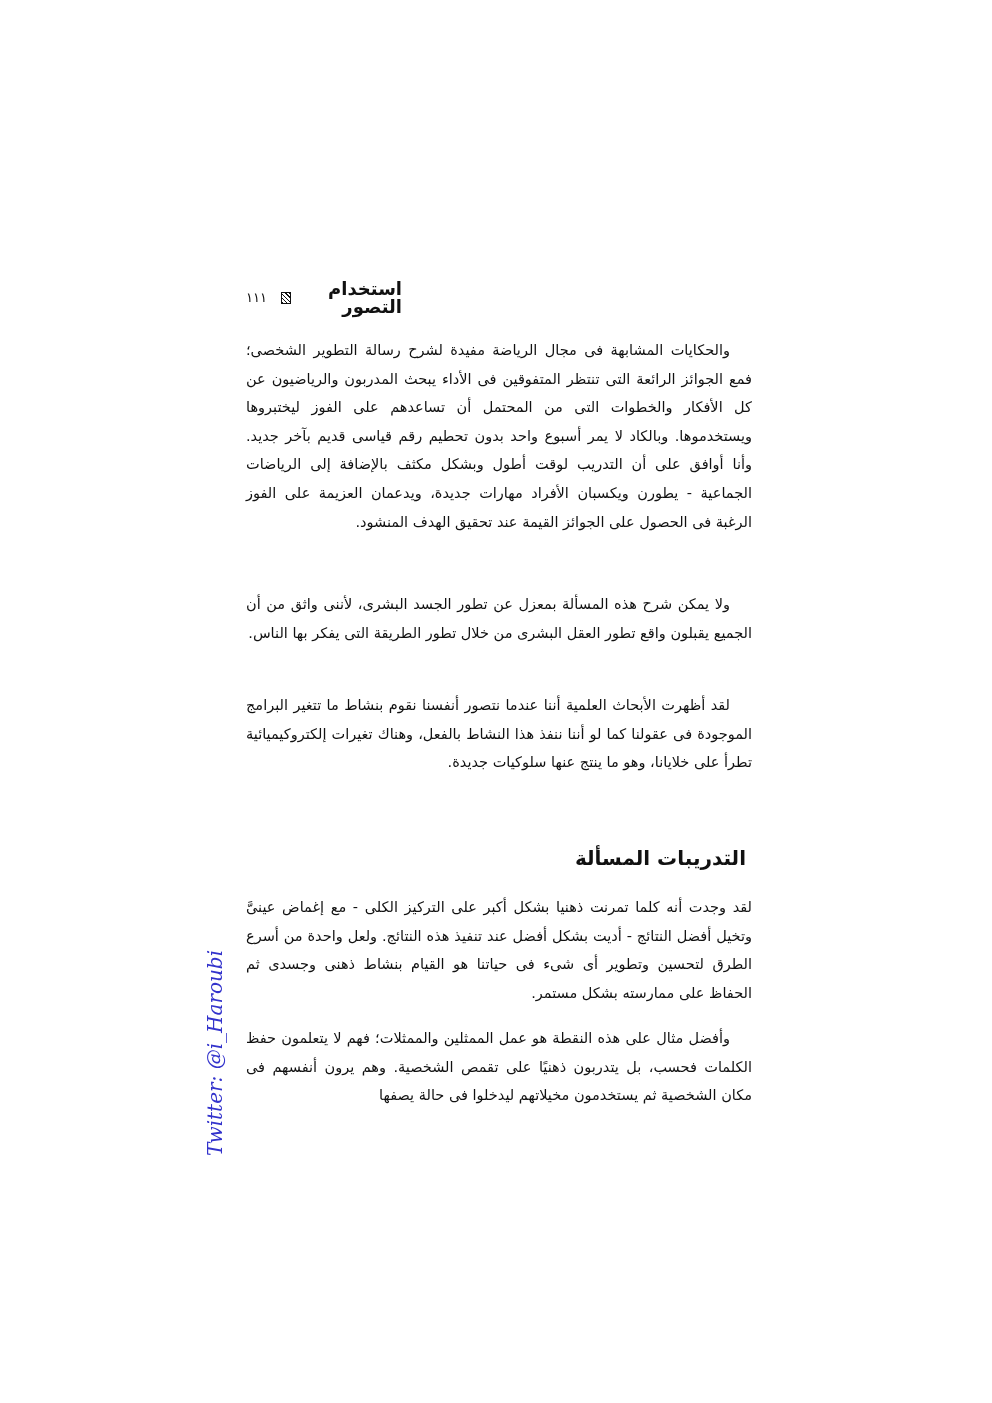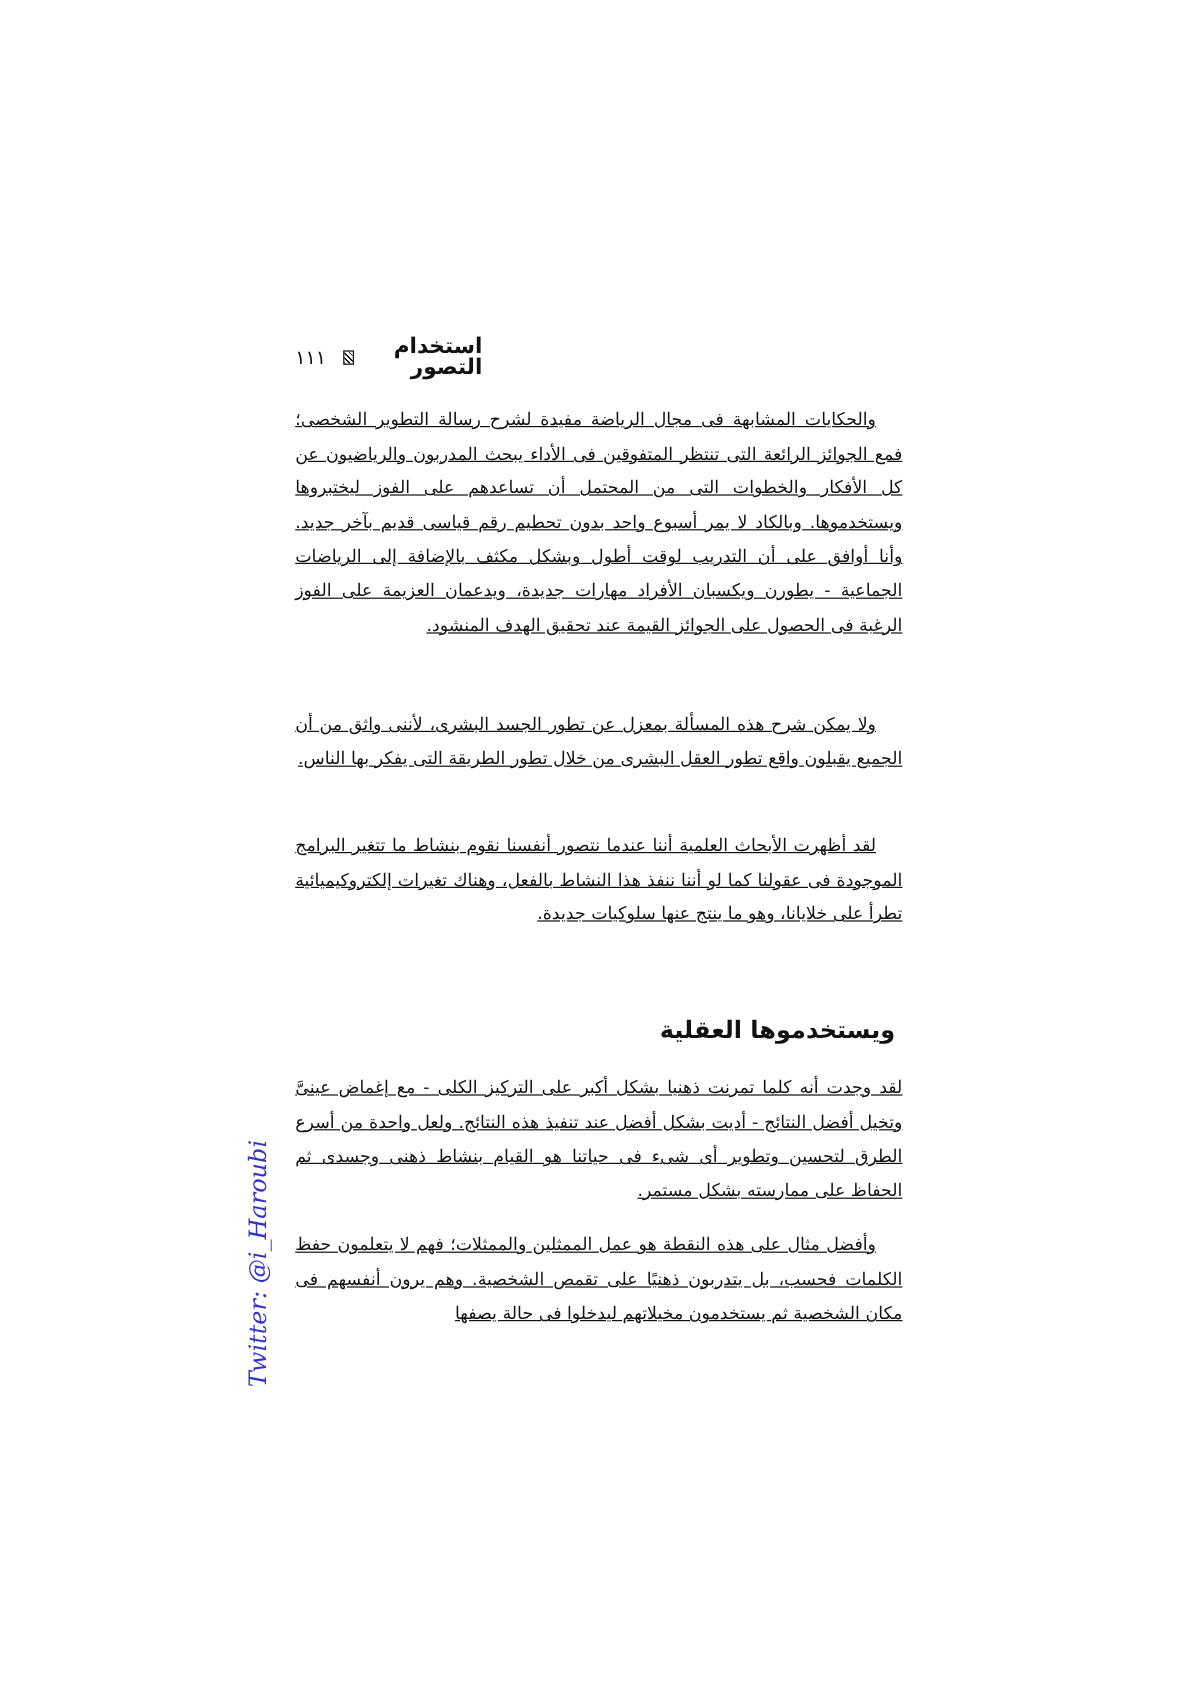--- a/index.html
+++ b/index.html
@@ -28,21 +28,21 @@
       height: 18px;
       display: flex;
       flex-direction: row;
       align-items: center;
       justify-content: space-between;
       direction: ltr;
       font-size: 12px;
       line-height: 18px;
     }
     .running-head .page-num {
-      font-size: 16px;
+      font-size: 13px;
       letter-spacing: 1px;
     }
     .running-head .ornament {
       display: inline-block;
       width: 11px;
       height: 10px;
       border: 1px solid #111;
       margin: 0 10px 0 14px;
       background:
         repeating-linear-gradient(45deg, #111 0 1px, #fff 1px 3px);
@@ -59,21 +59,20 @@
       width: 506px;
       direction: rtl;
       text-align: justify;
       text-align-last: right;
       font-size: 14.5px;
       line-height: 28.6px;
     }
     .text-block p {
       margin: 0;
       text-indent: 22px;
-      text-decoration: underline;
     }
     .p1 { top: 336px; }
     .p2 { top: 590px; }
     .p3 { top: 691px; }
     .section-heading {
       position: absolute;
       left: 246px;
       top: 843px;
       width: 500px;
       direction: rtl;
@@ -121,21 +120,21 @@
   </div>
 
   <div class="text-block p3">
     <p>لقد أظهرت الأبحاث العلمية أننا عندما نتصور أنفسنا نقوم بنشاط ما تتغير البرامج الموجودة فى عقولنا كما لو أننا ننفذ هذا النشاط بالفعل، وهناك تغيرات إلكتروكيميائية تطرأ على خلايانا، وهو ما ينتج عنها سلوكيات جديدة.</p>
   </div>
 
   <div class="text-block p2">
     <p>ولا يمكن شرح هذه المسألة بمعزل عن تطور الجسد البشرى، لأننى واثق من أن الجميع يقبلون واقع تطور العقل البشرى من خلال تطور الطريقة التى يفكر بها الناس.</p>
   </div>
 
-  <div class="section-heading">ويستخدموها العقلية</div>
+  <div class="section-heading">التدريبات المسألة</div>
 
   <div class="text-block p5">
     <p>وأفضل مثال على هذه النقطة هو عمل الممثلين والممثلات؛ فهم لا يتعلمون حفظ الكلمات فحسب، بل يتدربون ذهنيًا على تقمص الشخصية. وهم يرون أنفسهم فى مكان الشخصية ثم يستخدمون مخيلاتهم ليدخلوا فى حالة يصفها</p>
   </div>
 
   <div class="text-block p4">
     <p>لقد وجدت أنه كلما تمرنت ذهنيا بشكل أكبر على التركيز الكلى - مع إغماض عينىَّ وتخيل أفضل النتائج - أديت بشكل أفضل عند تنفيذ هذه النتائج. ولعل واحدة من أسرع الطرق لتحسين وتطوير أى شىء فى حياتنا هو القيام بنشاط ذهنى وجسدى ثم الحفاظ على ممارسته بشكل مستمر.</p>
   </div>
 
   <div class="watermark">

